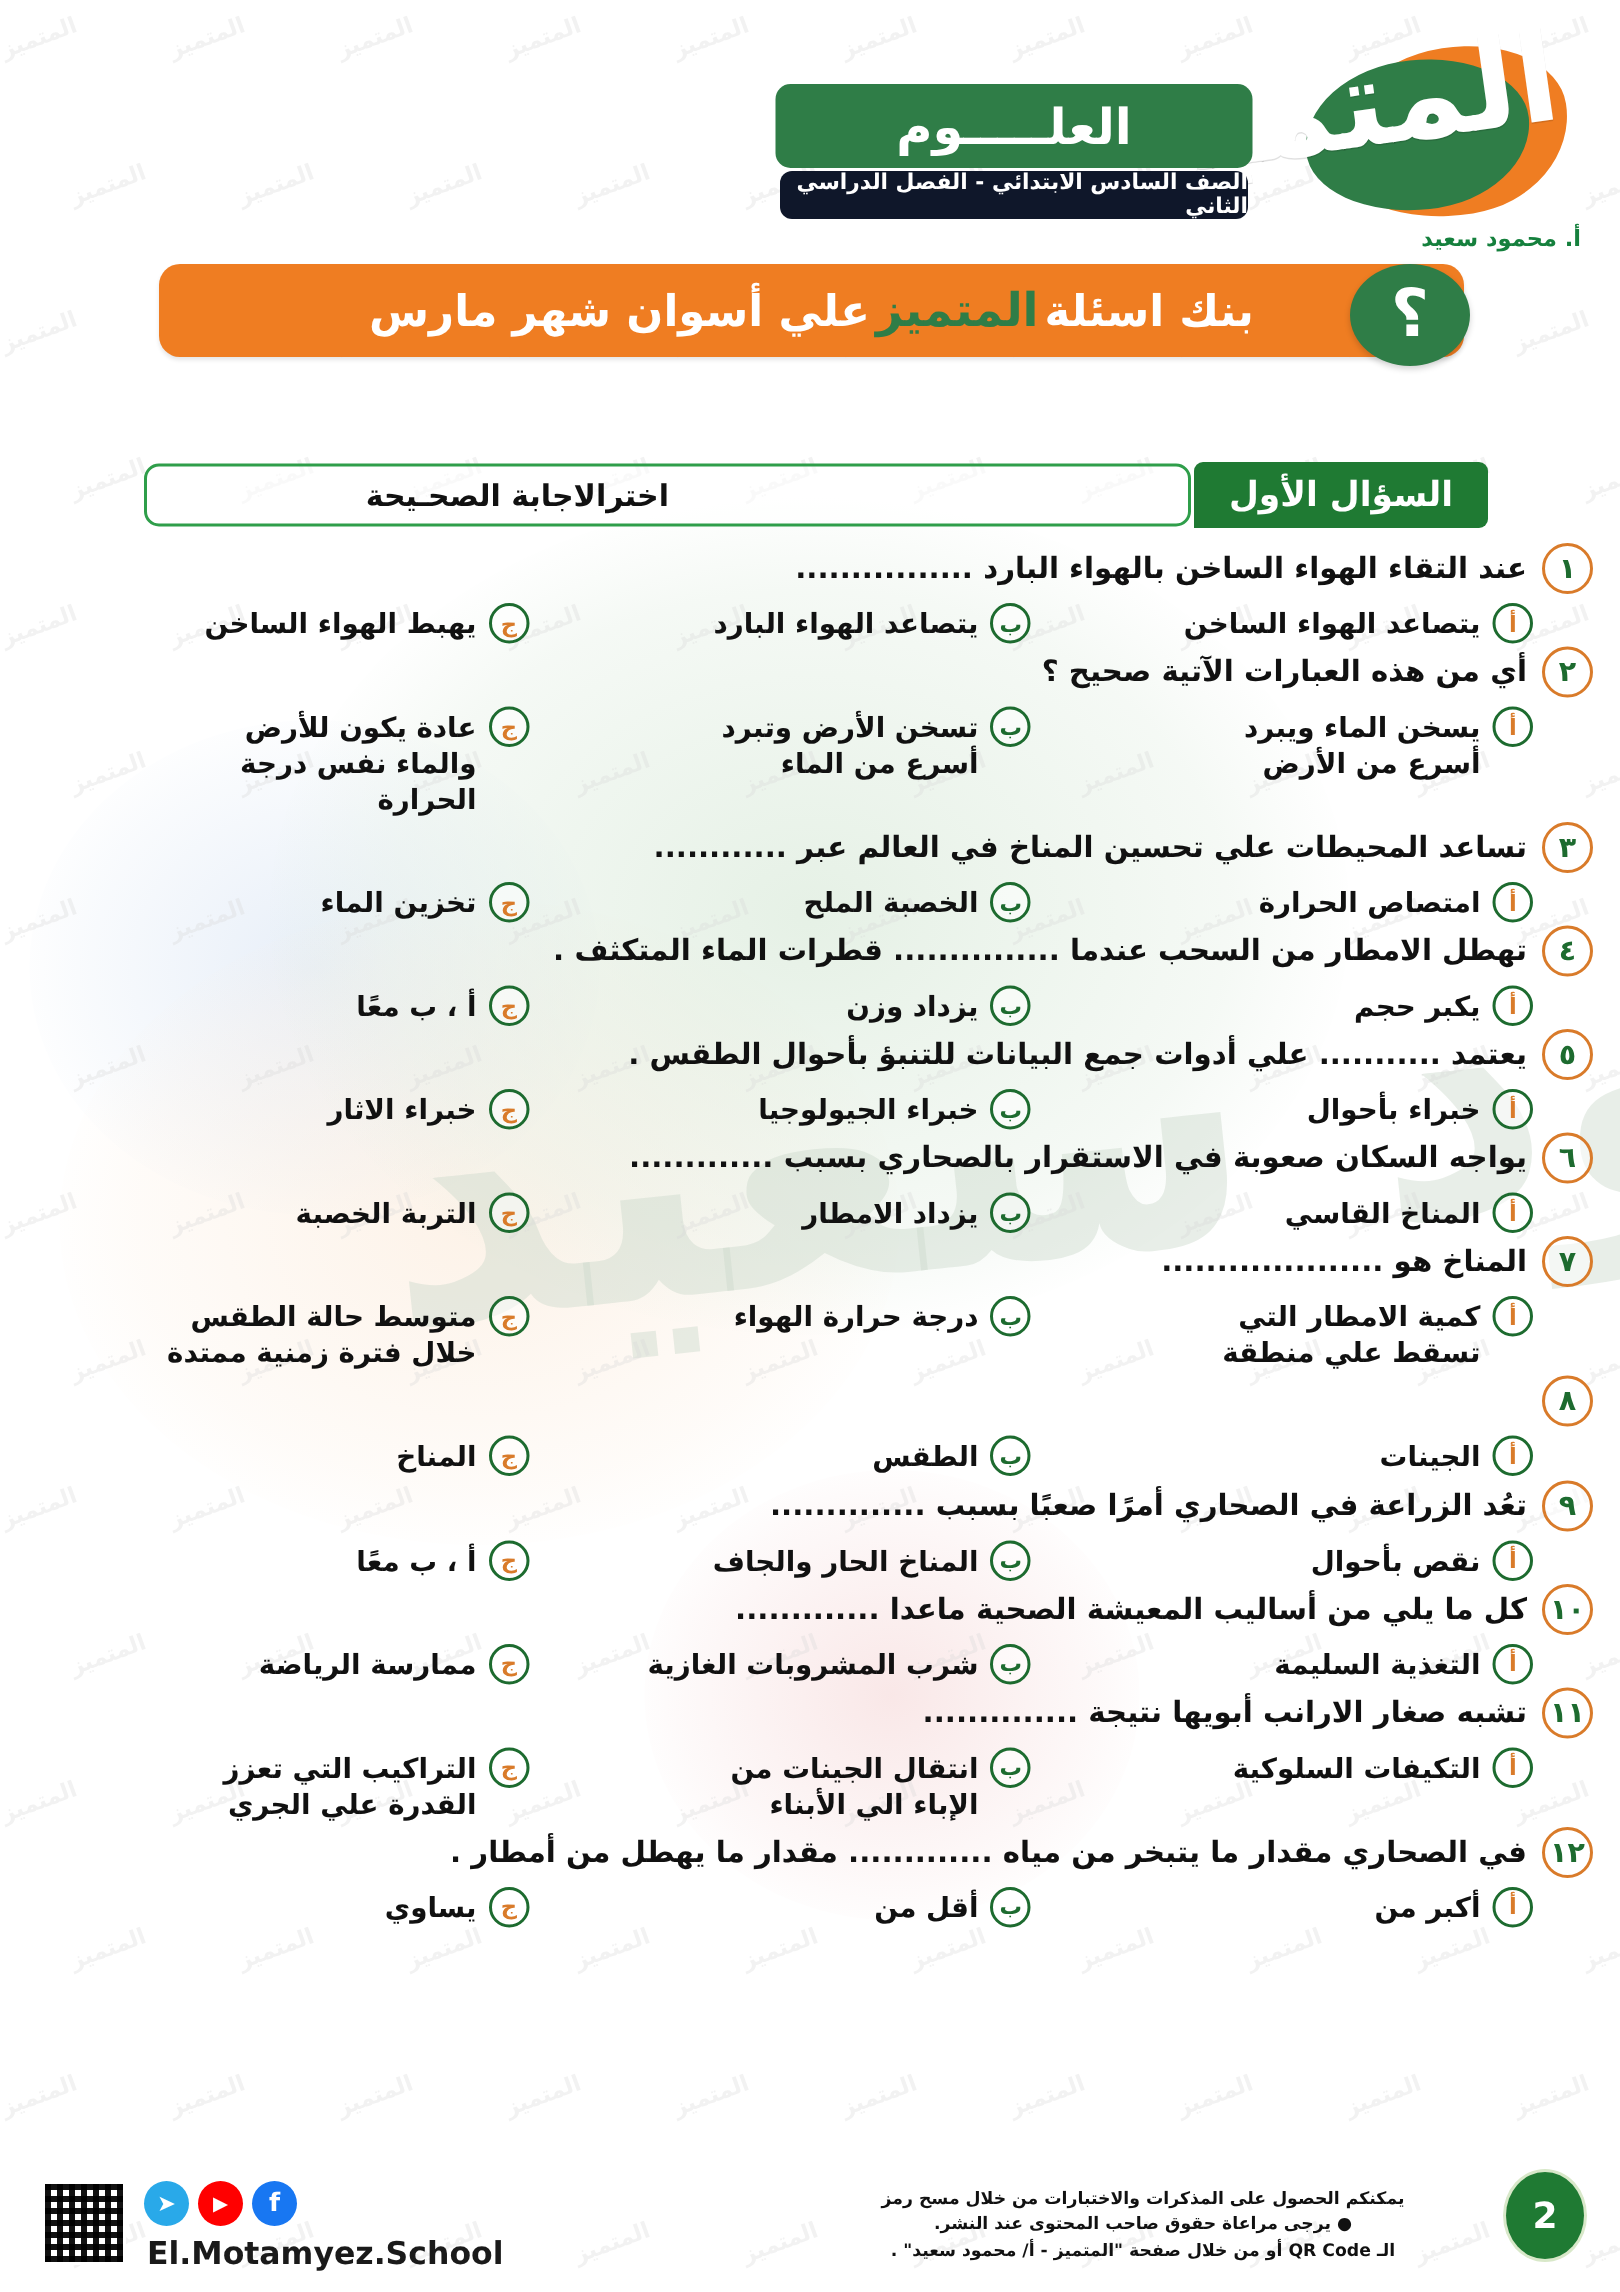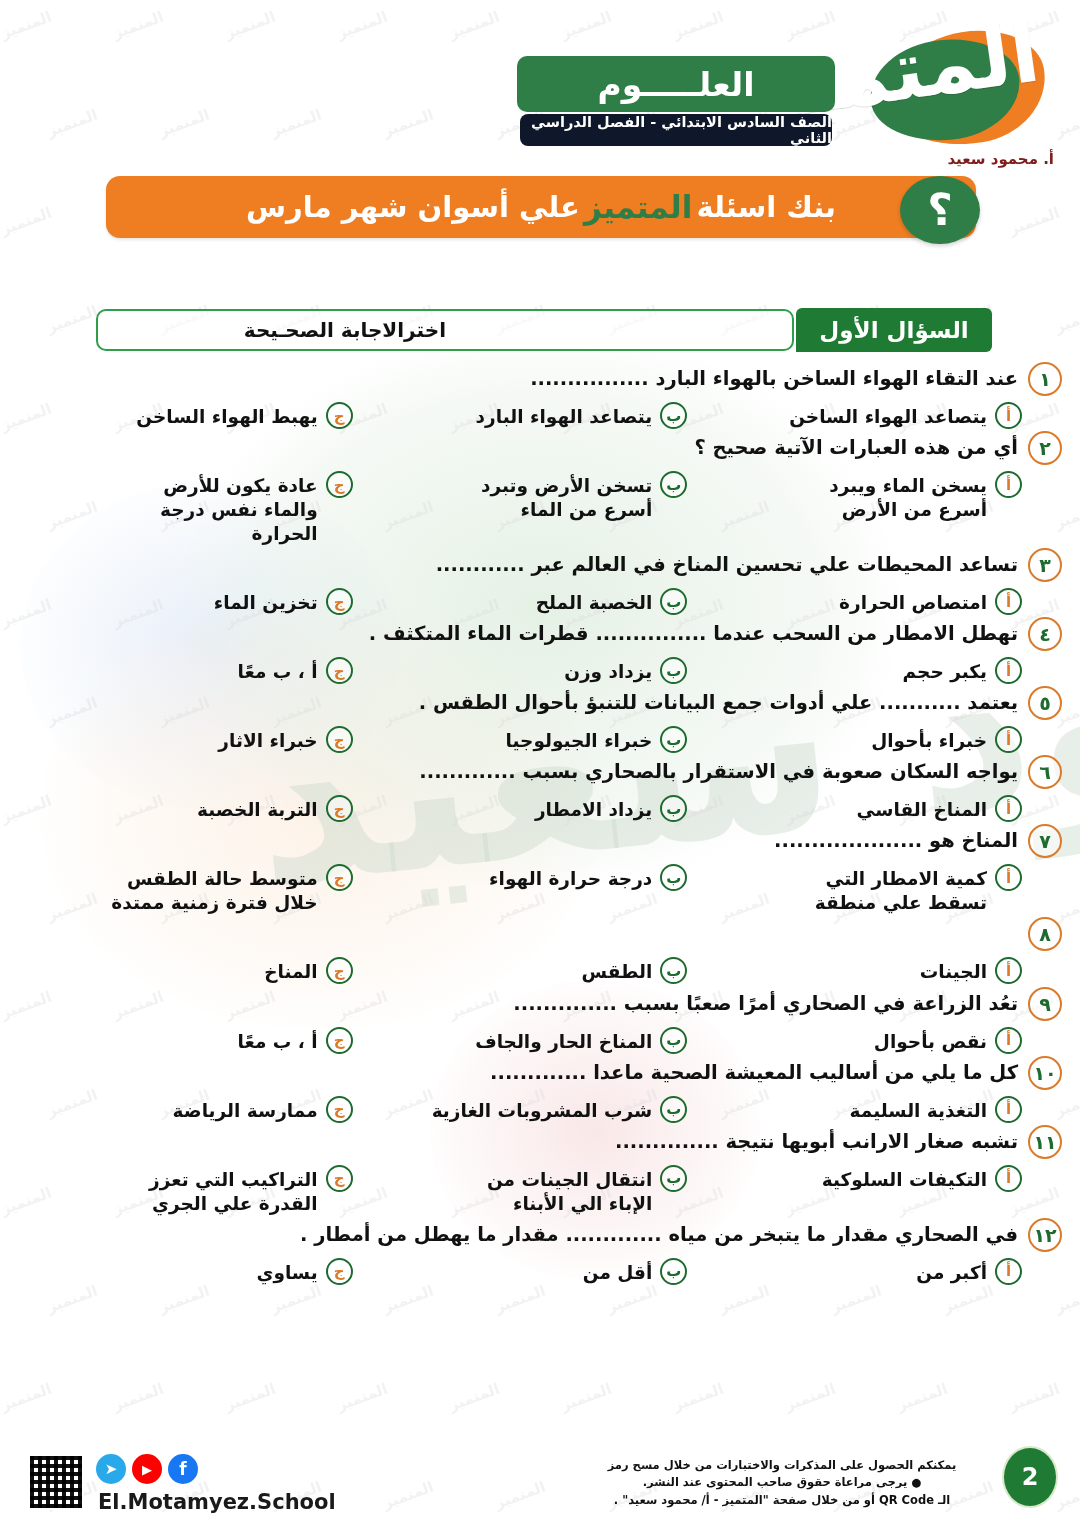--- a/index.html
+++ b/index.html
@@ -100,21 +100,21 @@
     position: absolute; right: 28px; top: 2px;
     font-size: 82px; color: #ffffff;
     font-weight: 700;
     text-shadow: 0 1px 0 rgba(0,0,0,.12);
     transform: rotate(-8deg);
     white-space: nowrap;
     letter-spacing: -6px;
   }
   .logo-author {
     position: absolute; right: 14px; bottom: 4px;
-    font-size: 15px; font-weight: 700; color: #7f1d1d;
+    font-size: 15px; font-weight: 700; color: #15803d;
     white-space: nowrap;
   }
 
   .subject-bar {
     position: absolute; right: 245px; top: 38px;
     width: 318px; height: 56px;
     background: #2f7d47;
     border-radius: 10px;
     display: flex; align-items: center; justify-content: center;
   }
@@ -274,21 +274,21 @@
   }
   .sicon.fb { background: #1877f2; }
   .sicon.yt { background: #ff0000; font-size: 13px; }
   .sicon.tg { background: #29a9e9; font-size: 15px; }
   .handle {
     position: absolute; left: 98px; bottom: 14px;
     font-size: 21px; font-weight: 700; color: #1a1a1a;
     direction: ltr;
   }
   .foot-note {
-    position: absolute; right: 88px; bottom: 18px;
+    position: absolute; right: 108px; bottom: 18px;
     width: 420px;
     text-align: center;
     font-size: 11.5px; font-weight: 700; color: #111; line-height: 1.55;
   }
   .page-circle {
     position: absolute; right: 24px; bottom: 22px;
     width: 52px; height: 58px;
     background: #1f7a33;
     border-radius: 50%;
     display: flex; align-items: center; justify-content: center;

